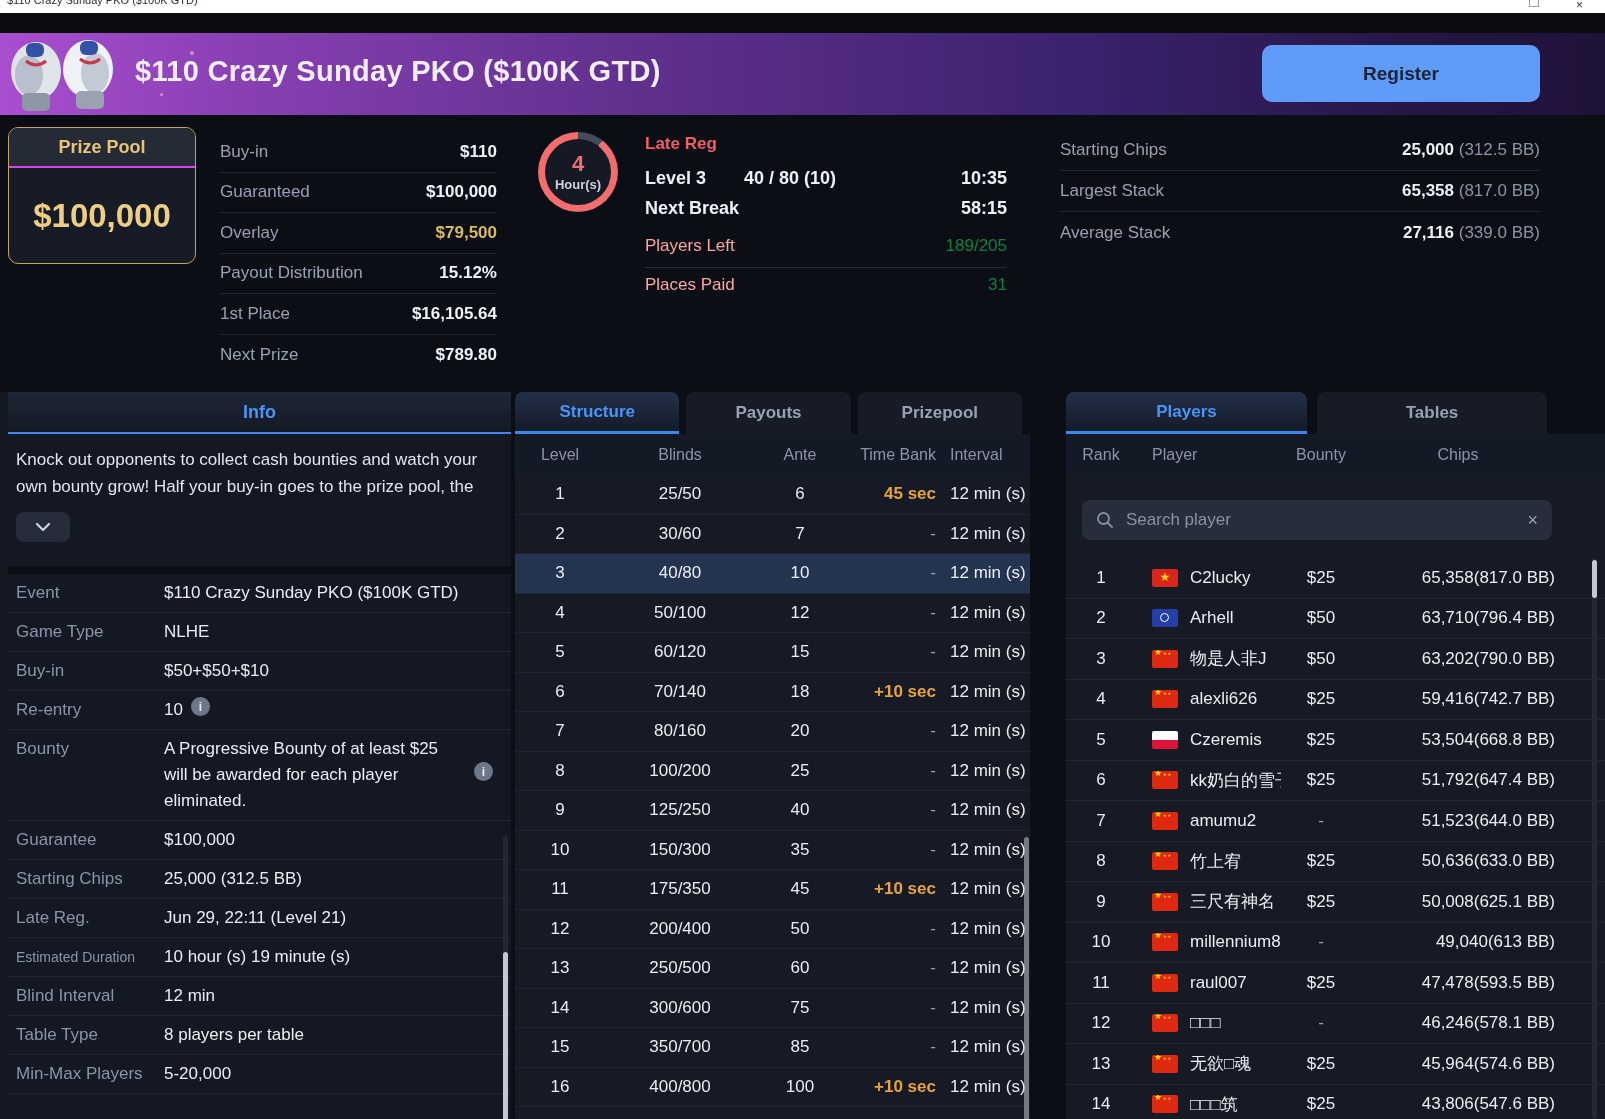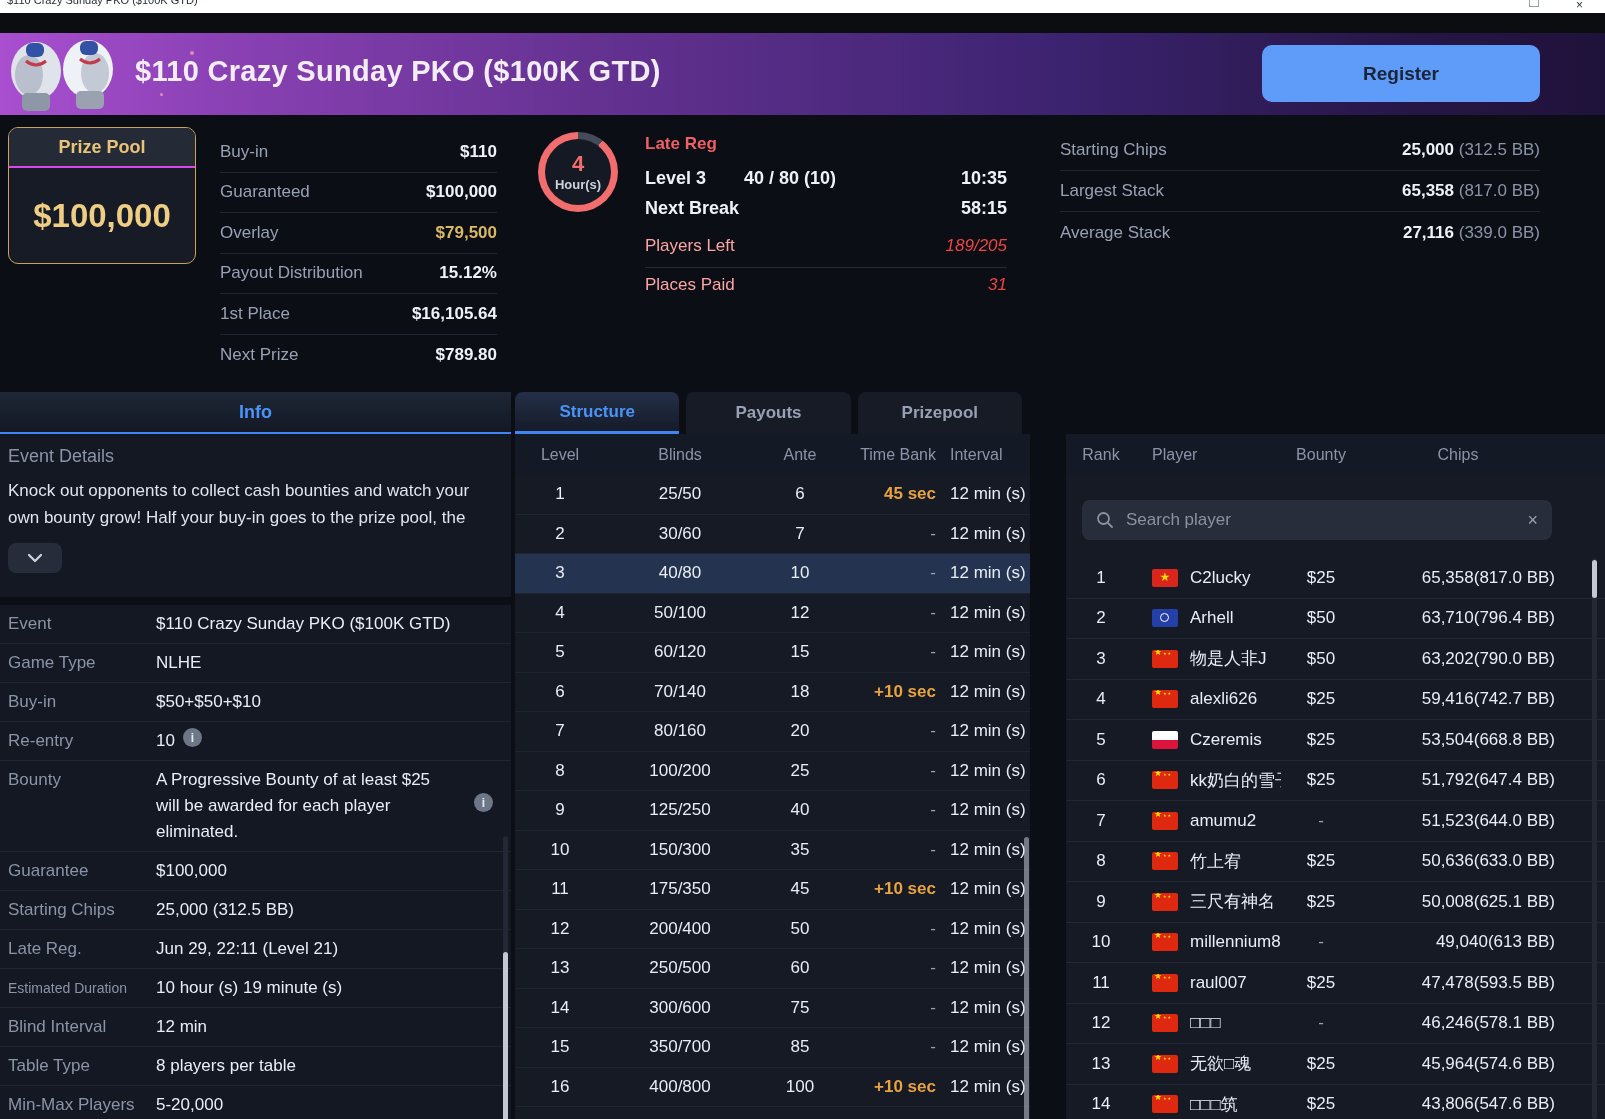--- a/index.html
+++ b/index.html
@@ -41,32 +41,32 @@
   .clock .num{color:#f26d6d;font-size:22px;font-weight:700;line-height:22px;}
   .clock .unit{color:#cdd3dd;font-size:13px;font-weight:700;margin-top:2px;}
   
   .status{position:absolute;left:645px;top:134px;width:362px;}
   .late-reg{color:#ef5f66;font-size:17px;font-weight:700;margin-bottom:9px;}
   .st-line{display:flex;align-items:center;font-size:18px;font-weight:700;color:#eef1f7;height:30px;}
   .st-line .mid{margin-left:38px;}
   .st-line .right{margin-left:auto;}
   .st-dim{display:flex;align-items:center;font-size:17px;height:30px;margin-top:8px;}
   .st-dim .lb{color:#fca5a5;}
-  .st-dim .right{margin-left:auto;color:#ef4444;font-style:italic;}
+  .st-dim .right{margin-left:auto;color:#15803d;}
   .st-sep{height:1px;background:#242b38;margin-top:6px;}
   
   .summary{position:absolute;left:1060px;top:130px;width:480px;}
   .sum-row{display:flex;align-items:center;height:41px;border-bottom:1px solid #1f2532;font-size:17px;}
   .sum-row:last-child{border-bottom:none;}
   .sum-row .lb{color:#98a1b3;}
   .sum-row .right{margin-left:auto;}
   .sum-row .num{color:#eef1f7;font-weight:600;}
   .sum-row .bb{color:#8b94a7;}
   
-  .panel{position:absolute;top:392px;height:727px;background:#141823;overflow:hidden;}
+  .panel{position:absolute;top:392px;height:727px;background:#141823;overflow:hidden;padding-left:8px;}
   .panel-left{left:0;width:511px;}
   .panel-mid{left:515px;width:515px;background:transparent;}
   .panel-right{left:1066px;width:539px;background:transparent;}
   
   .info-tabbar{height:42px;background:linear-gradient(180deg,#1e2736,#131824);border-bottom:2px solid #3f86f2;
     display:flex;align-items:center;justify-content:center;}
   .info-tabbar .t{color:#4b93f7;font-size:18px;font-weight:700;cursor:pointer;}
   .desc-wrap{padding:12px 8px 24px 8px;background:#141823;}
   .desc-title{color:#8b94a7;font-size:18px;margin-bottom:10px;}
   .desc-line{color:#dfe4ee;font-size:17px;line-height:27px;}
@@ -240,21 +240,20 @@
         <span class="lb">Average Stack</span>
         <span class="right"><span class="num">27,116</span><span class="bb"> (339.0 BB)</span></span>
       </div>
     </div>
 
   <div class="panel panel-left">
     <div class="info-tabbar">
       <span class="t">Info</span>
     </div>
     <div class="desc-wrap">
-      <div class="desc-title">Event Details</div>
       <div class="desc-line">Knock out opponents to collect cash bounties and watch your</div>
       <div class="desc-line">own bounty grow! Half your buy-in goes to the prize pool, the</div>
       <button class="expand-btn">
         <svg width="16" height="10" viewBox="0 0 16 10">
           <polyline points="2,2 8,8 14,2" fill="none" stroke="#cfd5df" stroke-width="2.2" stroke-linecap="round" stroke-linejoin="round"></polyline>
         </svg>
       </button>
     </div>
     <div class="gapband"></div>
     <div class="info-rows" id="info-rows">
@@ -461,20 +460,24 @@
           <div class="c-blinds">400/800</div>
           <div class="c-ante">100</div>
           <div class="c-tb orange">+10 sec</div>
           <div class="c-int">12 min (s)</div>
         </div>
       </div>
     <div class="sb-thumb" style="left:509px;top:445px;height:674px;opacity:.55;"></div>
   </div>
 
   <div class="panel panel-right">
+    <div class="tabs">
+      <div class="tab active" style="width:241px;">Players</div>
+      <div class="tab" style="width:230px;margin-left:10px;">Tables</div>
+    </div>
     <div class="pl-head pl-grid">
       <div class="h-rank">Rank</div>
       <div class="h-player">Player</div>
       <div class="h-bounty">Bounty</div>
       <div class="h-chips">Chips</div>
     </div>
     <div class="pl-body-bg"></div>
     <div class="searchbar">
       <svg width="18" height="18" viewBox="0 0 18 18">
         <circle cx="7.5" cy="7.5" r="5.5" fill="none" stroke="#8a92a3" stroke-width="1.8"></circle>

